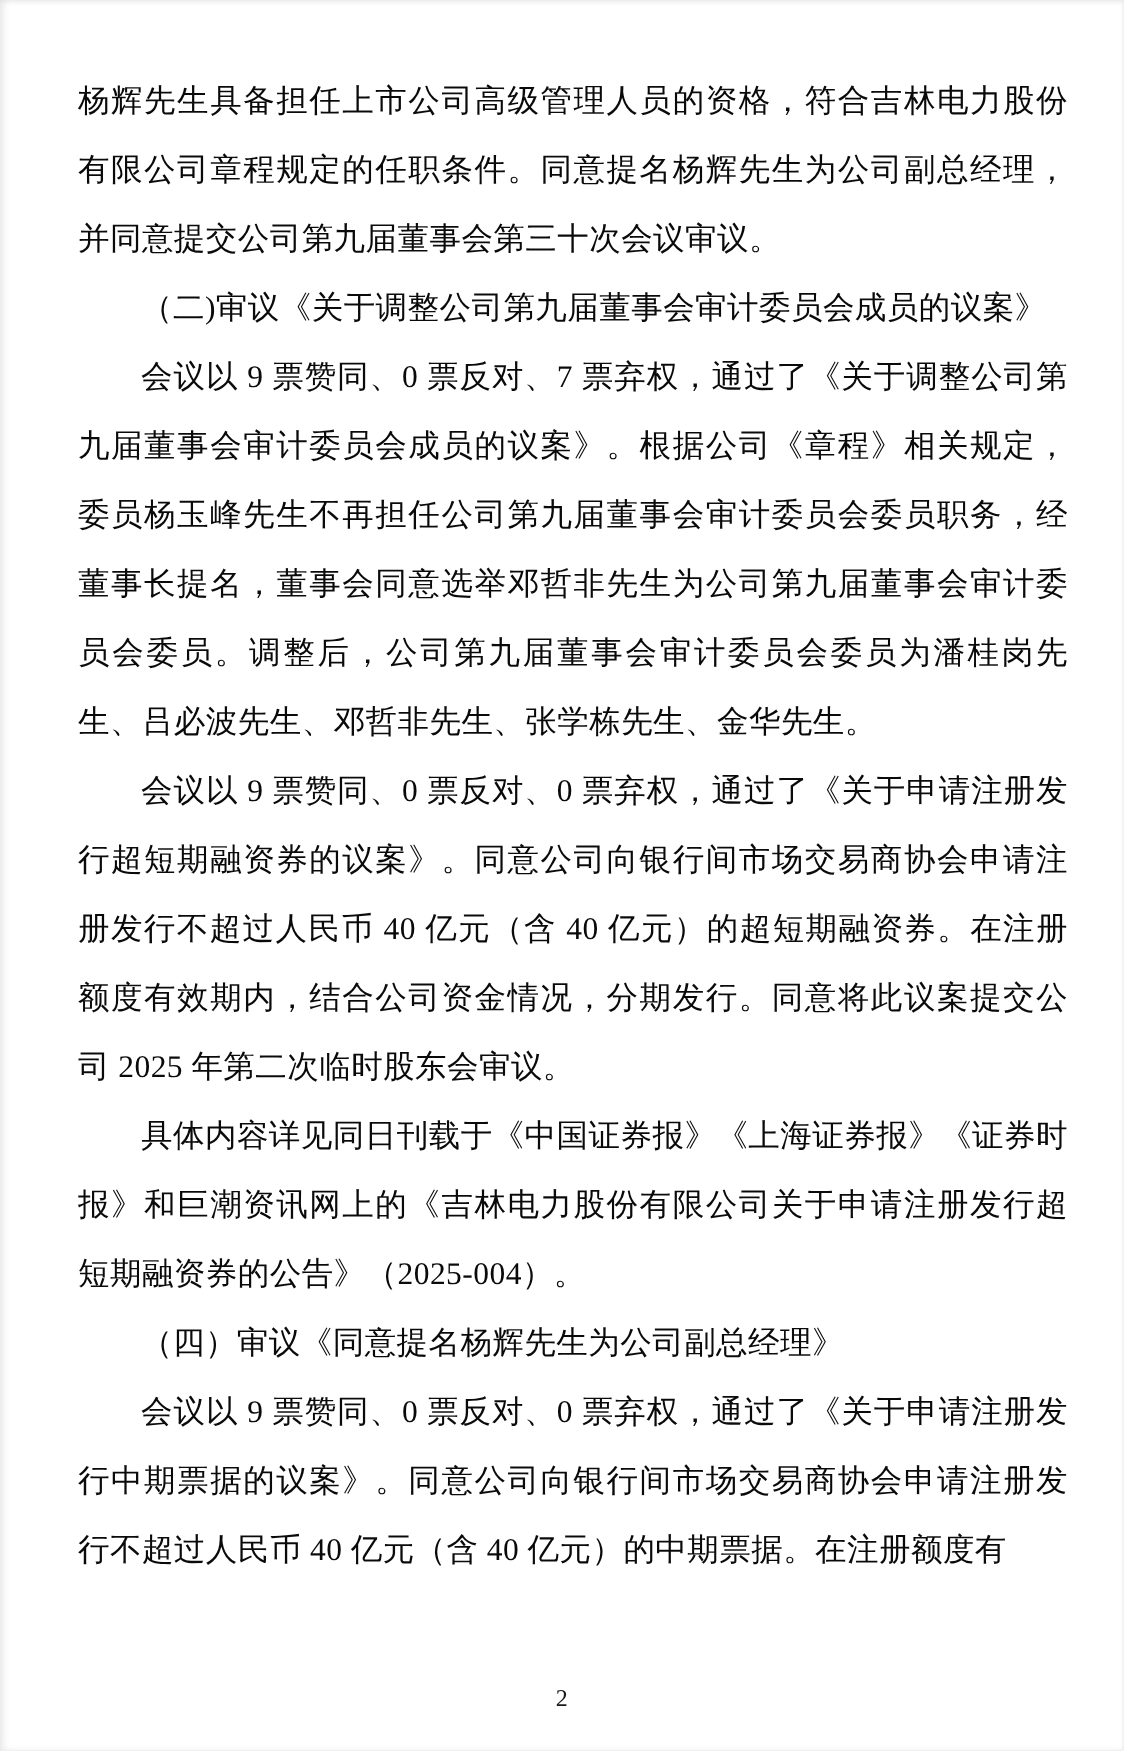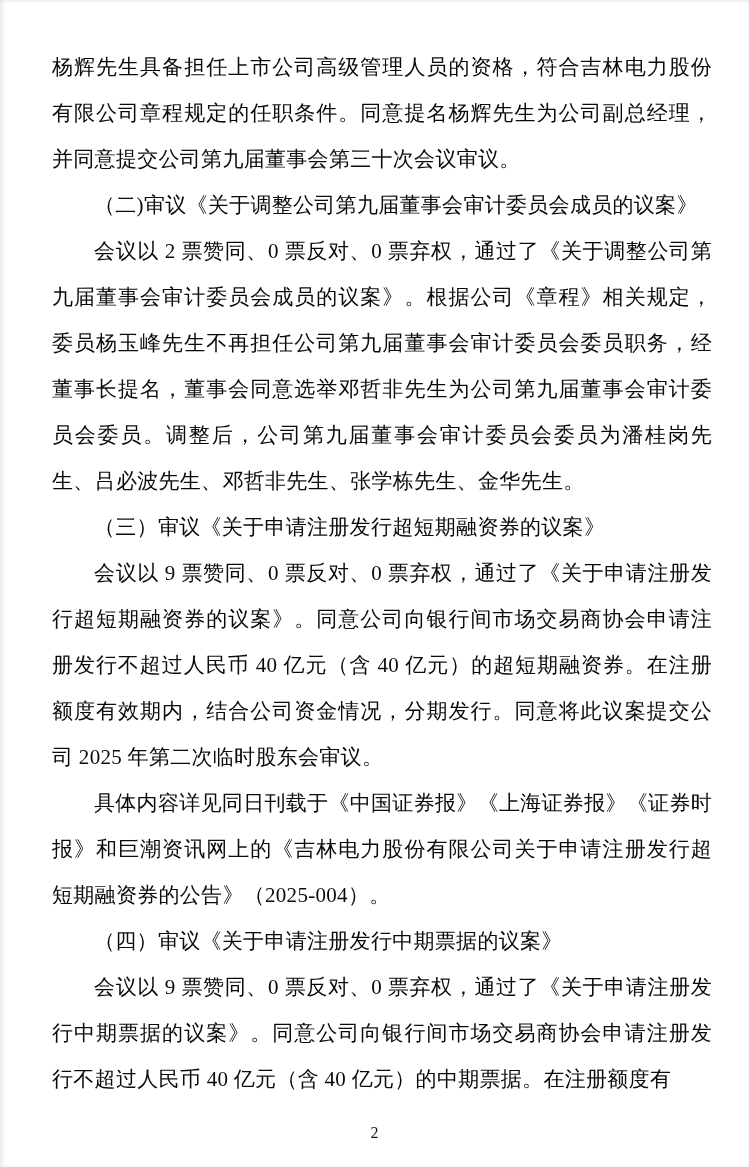--- a/index.html
+++ b/index.html
@@ -51,21 +51,20 @@
   }
 </style>
 </head>
 <body>
 
 <div class="page">
   <div class="content">
 
   <p class="para no-indent">杨辉先生具备担任上市公司高级管理人员的资格，符合吉林电力股份有限公司章程规定的任职条件。同意提名杨辉先生为公司副总经理，并同意提交公司第九届董事会第三十次会议审议。</p>
       <p class="para heading">（二)审议《关于调整公司第九届董事会审计委员会成员的议案》</p>
-      <p class="para">会议以 2 票赞同、0 票反对、0 票弃权，通过了《关于调整公司第九届董事会审计委员会成员的议案》。根据公司《章程》相关规定，委员杨玉峰先生不再担任公司第九届董事会审计委员会委员职务，经董事长提名，董事会同意选举邓哲非先生为公司第九届董事会审计委员会委员。调整后，公司第九届董事会审计委员会委员为潘桂岗先生、吕必波先生、邓哲非先生、张学栋先生、金华先生。</p>
-      <p class="para heading">（三）审议《关于申请注册发行超短期融资券的议案》</p>
+      <p class="para">会议以 9 票赞同、0 票反对、7 票弃权，通过了《关于调整公司第九届董事会审计委员会成员的议案》。根据公司《章程》相关规定，委员杨玉峰先生不再担任公司第九届董事会审计委员会委员职务，经董事长提名，董事会同意选举邓哲非先生为公司第九届董事会审计委员会委员。调整后，公司第九届董事会审计委员会委员为潘桂岗先生、吕必波先生、邓哲非先生、张学栋先生、金华先生。</p>
       <p class="para">会议以 9 票赞同、0 票反对、0 票弃权，通过了《关于申请注册发行超短期融资券的议案》。同意公司向银行间市场交易商协会申请注册发行不超过人民币 40 亿元（含 40 亿元）的超短期融资券。在注册额度有效期内，结合公司资金情况，分期发行。同意将此议案提交公司 2025 年第二次临时股东会审议。</p>
       <p class="para">具体内容详见同日刊载于《中国证券报》《上海证券报》《证券时报》和巨潮资讯网上的《吉林电力股份有限公司关于申请注册发行超短期融资券的公告》（2025-004）。</p>
-      <p class="para heading">（四）审议《关于申请注册发行中期票据的议案》</p>
+      <p class="para heading">（四）审议《同意提名杨辉先生为公司副总经理》</p>
       <p class="para">会议以 9 票赞同、0 票反对、0 票弃权，通过了《关于申请注册发行中期票据的议案》。同意公司向银行间市场交易商协会申请注册发行不超过人民币 40 亿元（含 40 亿元）的中期票据。在注册额度有</p>
     </div>
   <div class="page-number">2</div>
 </div>
 
 </body></html>

